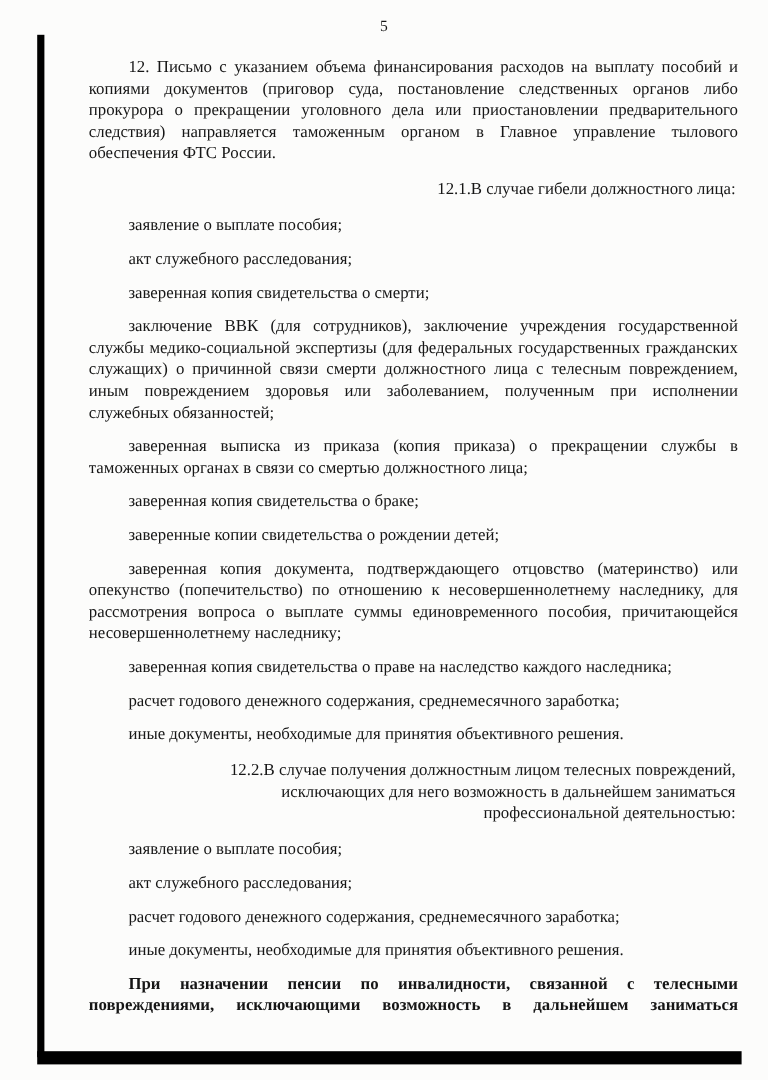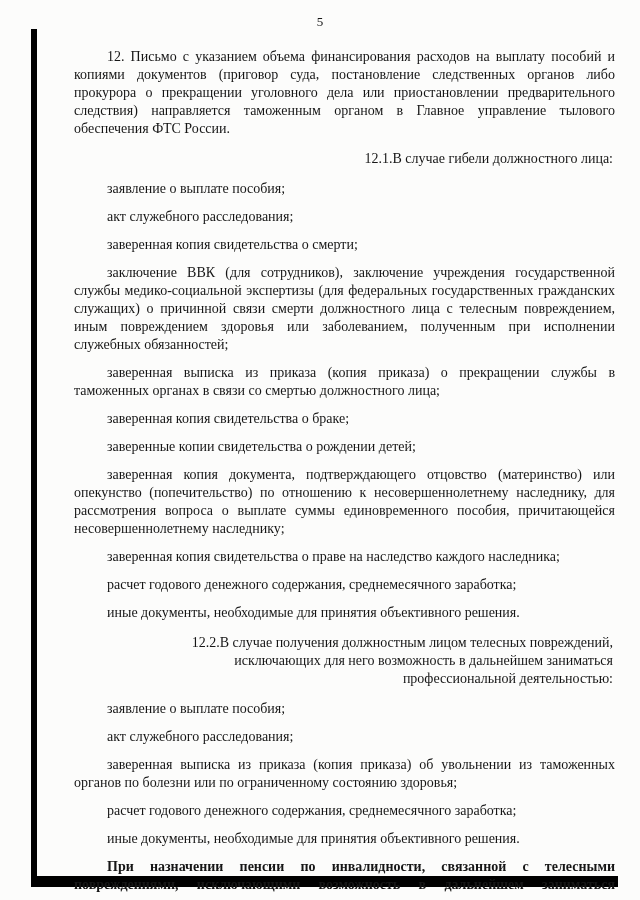--- a/index.html
+++ b/index.html
@@ -93,20 +93,19 @@
     <p class="para">заверенные копии свидетельства о рождении детей;</p>
     <p class="para">заверенная копия документа, подтверждающего отцовство (материнство) или опекунство (попечительство)  по отношению к несовершеннолетнему наследнику, для рассмотрения вопроса о выплате суммы единовременного пособия, причитающейся несовершеннолетнему наследнику;</p>
     <p class="para">заверенная копия свидетельства о праве на наследство каждого наследника;</p>
     <p class="para">расчет годового денежного содержания, среднемесячного заработка;</p>
     <p class="para">иные документы, необходимые для принятия объективного решения.</p>
 
     <p class="hang gap-lg"><span class="num">12.2.</span><span>В случае получения должностным лицом телесных повреждений, исключающих для него возможность в дальнейшем заниматься профессиональной деятельностью:</span></p>
 
     <p class="para gap-md">заявление о выплате пособия;</p>
     <p class="para">акт служебного расследования;</p>
-    <p class="para">заверенная выписка из приказа (копия приказа) об увольнении из таможенных органов по болезни или по ограниченному состоянию здоровья;</p>
     <p class="para">расчет годового денежного содержания, среднемесячного заработка;</p>
     <p class="para">иные документы, необходимые для принятия объективного решения.</p>
 
     <p class="para gap-sm justify-last">При назначении пенсии по инвалидности, связанной с телесными повреждениями, исключающими возможность в дальнейшем заниматься</p>
 
   </div>
 </div>
 
 </body></html>

